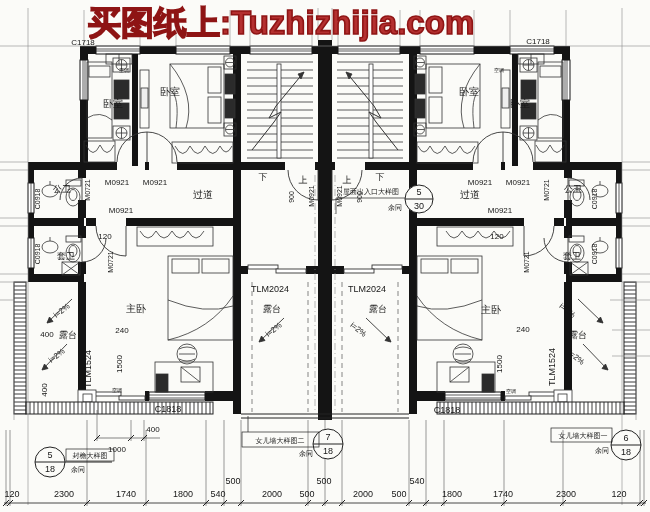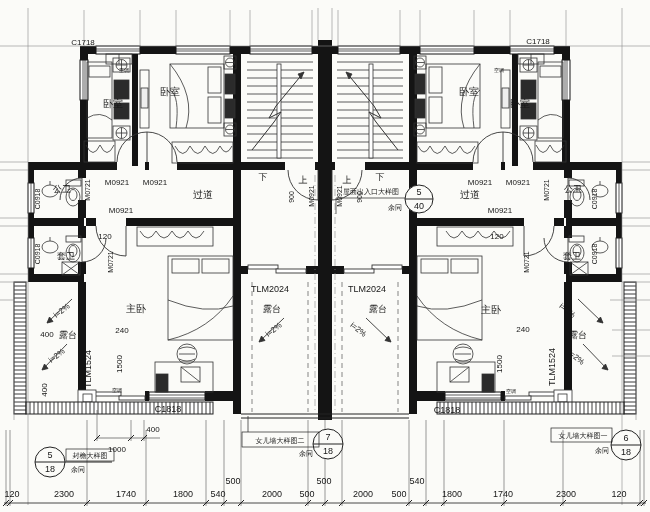--- a/index.html
+++ b/index.html
@@ -340,20 +340,21 @@
     <circle cx="626" cy="445" r="15" fill="#fbfbf8"></circle>
         <line x1="611" y1="445" x2="641" y2="445"></line>
     <rect x="551" y="428" width="61" height="14" stroke-width="0.7"></rect>
     <circle cx="419" cy="199" r="14" fill="#fbfbf8"></circle>
         <line x1="405" y1="199" x2="433" y2="199"></line>
     <line x1="336" y1="198" x2="405" y2="198" stroke-width="0.7"></line>
     <line x1="336" y1="198" x2="336" y2="214" stroke-width="0.7"></line>
   </g>
 </svg>
 
+<div id="watermark">买图纸上:Tuzhizhijia.com</div>
 
 <div id="labels">
       <div class="lbl" style="left: 113px; top: 104px; font-size: 10px; transform: translate(-50%, -50%);">卧室</div>
       <div class="lbl" style="left: 170px; top: 92px; font-size: 10px; transform: translate(-50%, -50%);">卧室</div>
       <div class="lbl" style="left: 469px; top: 92px; font-size: 10px; transform: translate(-50%, -50%);">卧室</div>
       <div class="lbl" style="left: 520px; top: 104px; font-size: 10px; transform: translate(-50%, -50%);">卧室</div>
       <div class="lbl" style="left: 62px; top: 189px; font-size: 9px; transform: translate(-50%, -50%);">公卫</div>
       <div class="lbl" style="left: 66px; top: 256px; font-size: 9px; transform: translate(-50%, -50%);">套卫</div>
       <div class="lbl" style="left: 573px; top: 189px; font-size: 9px; transform: translate(-50%, -50%);">公卫</div>
       <div class="lbl" style="left: 572px; top: 256px; font-size: 9px; transform: translate(-50%, -50%);">套卫</div>
@@ -439,15 +440,15 @@
       <div class="lbl" style="left: 306px; top: 453px; font-size: 7px; transform: translate(-50%, -50%);">余同</div>
       <div class="lbl" style="left: 328px; top: 437px; font-size: 9px; transform: translate(-50%, -50%);">7</div>
       <div class="lbl" style="left: 328px; top: 451px; font-size: 9px; transform: translate(-50%, -50%);">18</div>
       <div class="lbl" style="left: 583px; top: 435px; font-size: 7px; transform: translate(-50%, -50%);">女儿墙大样图一</div>
       <div class="lbl" style="left: 602px; top: 450px; font-size: 7px; transform: translate(-50%, -50%);">余同</div>
       <div class="lbl" style="left: 626px; top: 438px; font-size: 9px; transform: translate(-50%, -50%);">6</div>
       <div class="lbl" style="left: 626px; top: 452px; font-size: 9px; transform: translate(-50%, -50%);">18</div>
       <div class="lbl" style="left: 371px; top: 191px; font-size: 7px; transform: translate(-50%, -50%);">屋面出入口大样图</div>
       <div class="lbl" style="left: 395px; top: 207px; font-size: 7px; transform: translate(-50%, -50%);">余同</div>
       <div class="lbl" style="left: 419px; top: 192px; font-size: 9px; transform: translate(-50%, -50%);">5</div>
-      <div class="lbl" style="left: 419px; top: 206px; font-size: 9px; transform: translate(-50%, -50%);">40</div>
+      <div class="lbl" style="left: 419px; top: 206px; font-size: 9px; transform: translate(-50%, -50%);">30</div>
     </div>
 </div>
 
 </body></html>

